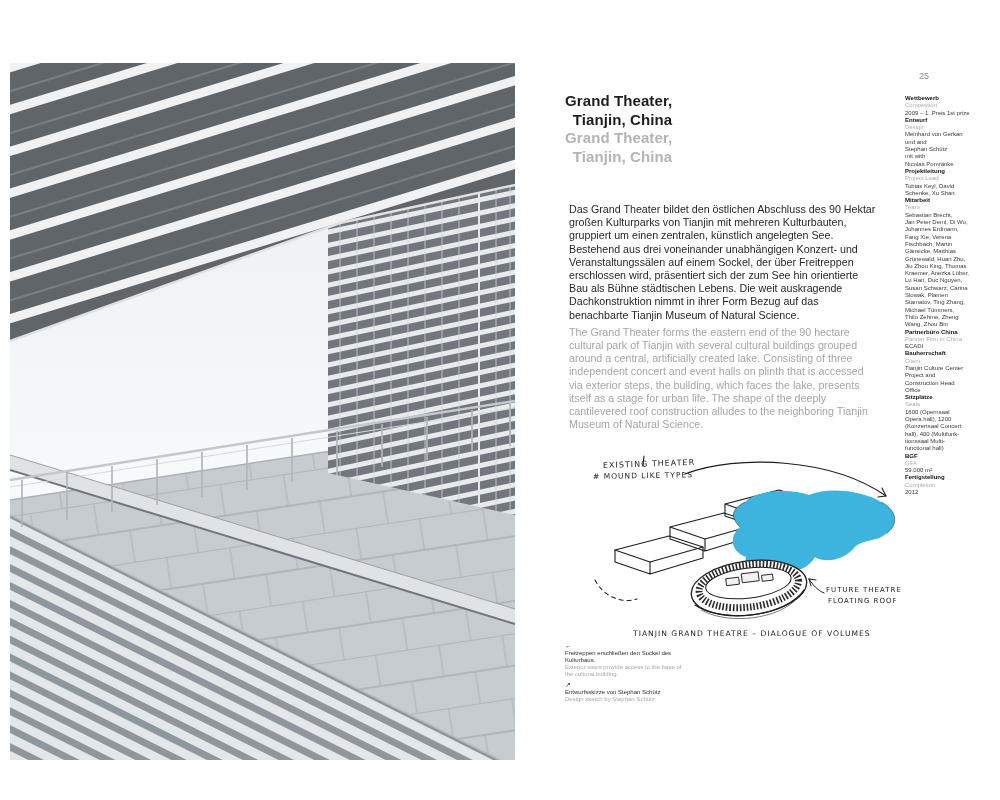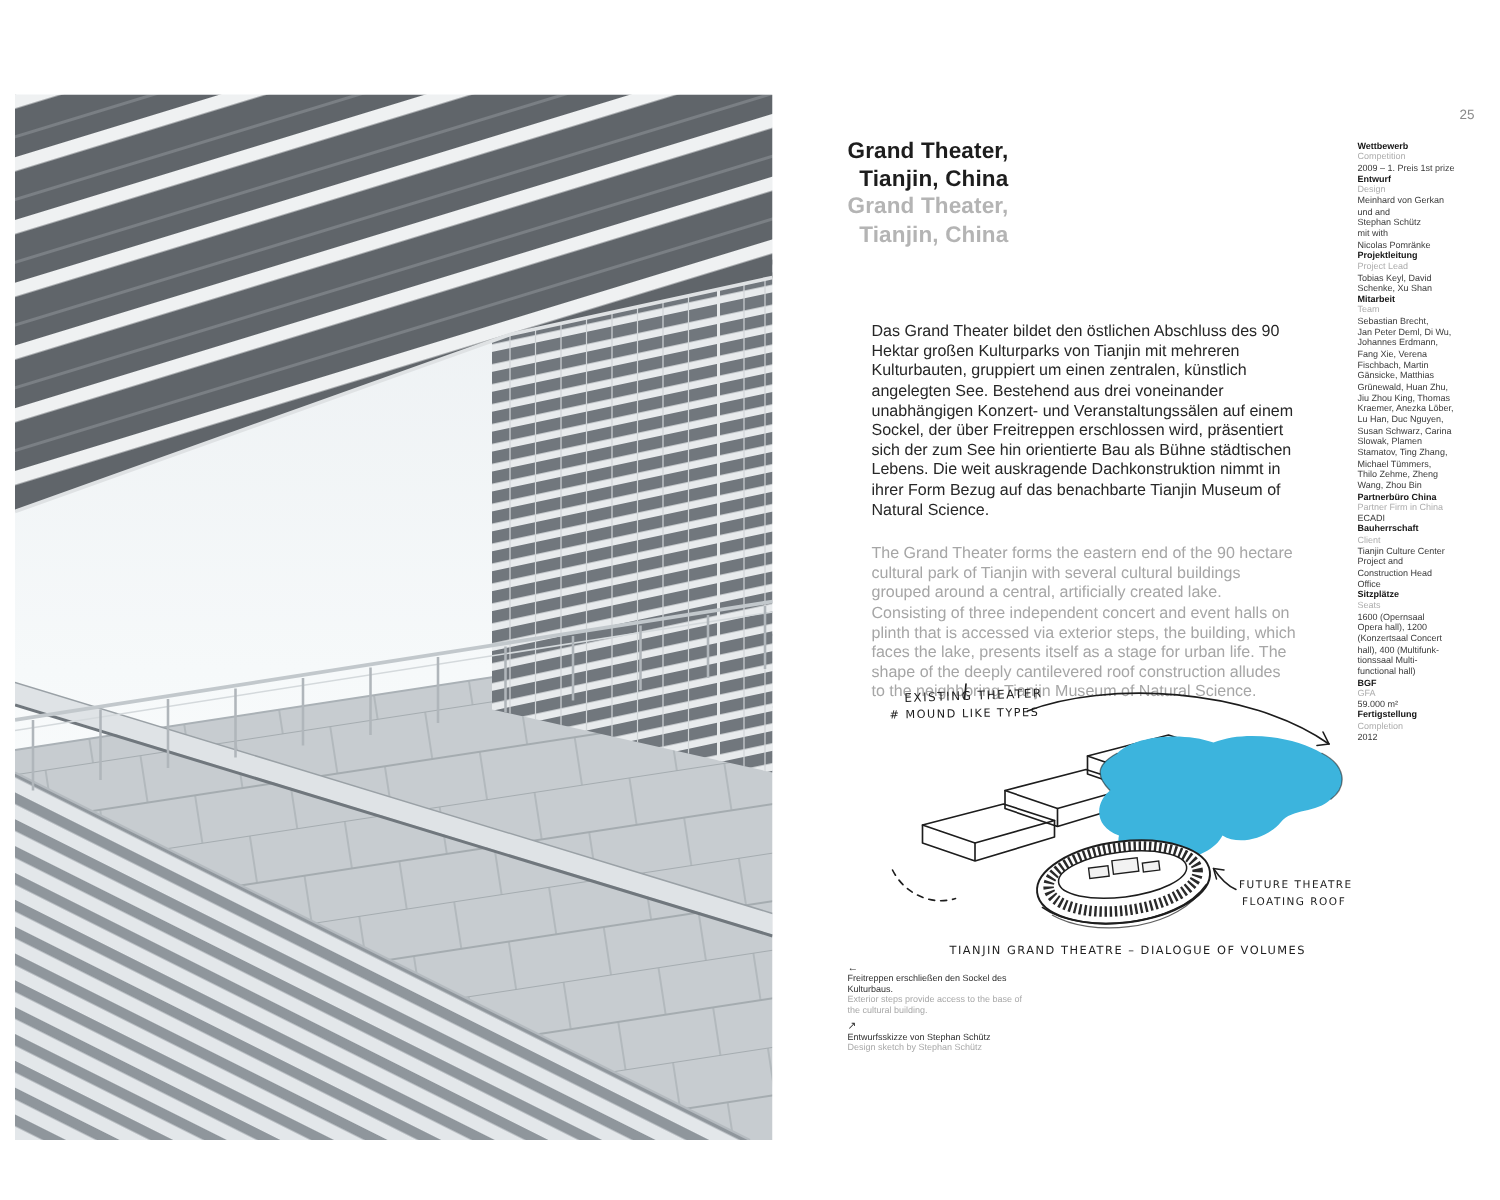--- a/index.html
+++ b/index.html
@@ -4,27 +4,27 @@
 <style>
   html,body{margin:0;padding:0;background:#ffffff;}
   body{width:1000px;height:800px;position:relative;overflow:hidden;
        font-family:"Liberation Sans",sans-serif;-webkit-font-smoothing:antialiased;}
   .spread{position:absolute;inset:0;background:#fff;}
 
   
   .photo{position:absolute;left:10px;top:63px;width:505px;height:697px;}
 
   
-  .page-num{position:absolute;left:973px;top:71px;font-size:9px;color:#8a8a8a;text-align:right;}
+  .page-num{position:absolute;left:919px;top:71px;font-size:9px;color:#8a8a8a;text-align:right;}
   .title{position:absolute;left:565px;top:92px;font-size:15px;line-height:18.5px;
          font-weight:600;color:#1d1d1d;letter-spacing:.1px;text-align:right;}
   .title .en{color:#b4b4b4;font-weight:600;}
   .bodytext{position:absolute;left:565px;top:199px;width:316px;font-size:10.7px;
             line-height:13.2px;color:#272727;}
-  .bodytext p{margin:16px;}
+  .bodytext p{margin:4px;}
   .bodytext .en{color:#a6a6a6;}
 
   .sidebar{position:absolute;left:905px;top:95px;width:92px;font-size:6px;
            line-height:7.3px;color:#3a3a3a;}
   .sb-line.bold{font-weight:bold;color:#141414;}
   .sb-line.gray{color:#acacac;}
 
   .sketch{position:absolute;left:577px;top:452px;width:330px;height:198px;}
   .hand{fill:#1c1c1c;font-family:"DejaVu Sans",sans-serif;letter-spacing:1px;}
 

